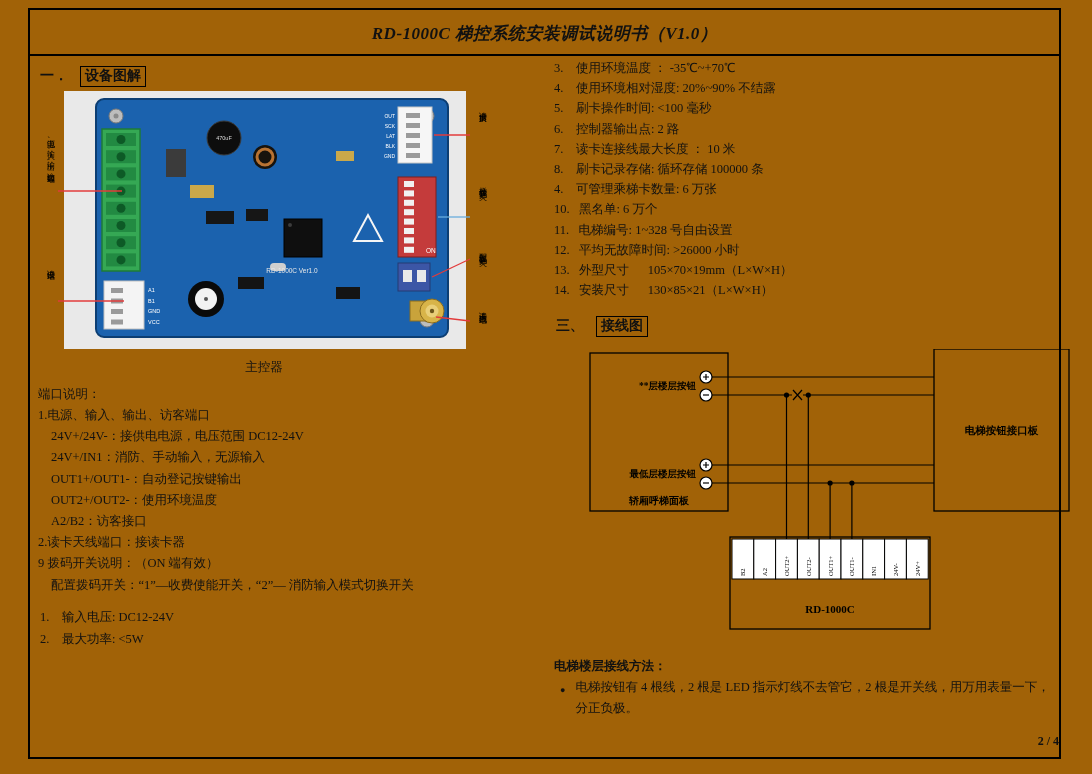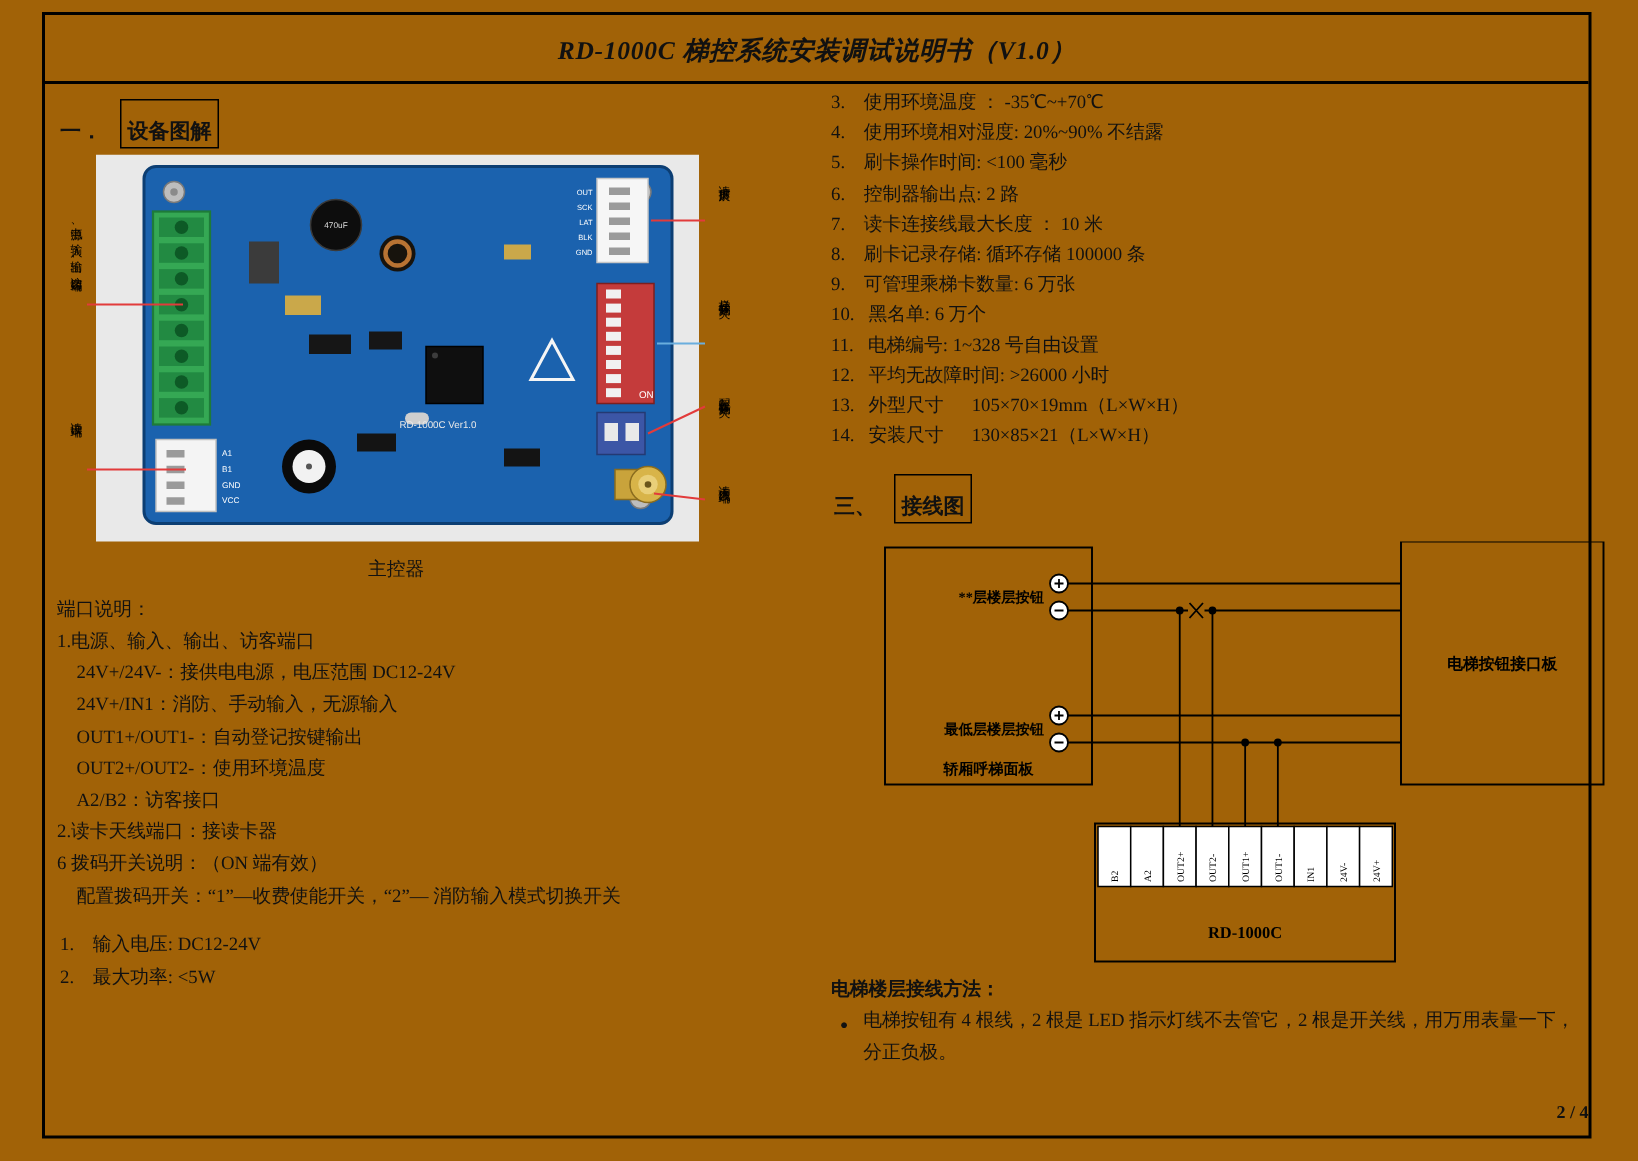--- a/index.html
+++ b/index.html
@@ -9,39 +9,39 @@
          border:2px solid #000;box-sizing:border-box;}
   .doc-title{position:absolute;top:12px;left:0;right:0;text-align:center;
              font-size:17px;font-weight:bold;font-style:italic;letter-spacing:.5px;}
   .title-rule{position:absolute;top:44px;left:0;right:0;border-top:2px solid #000;}
 
   .col-left{position:absolute;left:8px;top:50px;width:508px;}
   .col-right{position:absolute;left:524px;top:48px;width:502px;}
 
   .sec-head{font-size:14px;font-weight:bold;margin:6px 0 2px 2px;}
   .sec-head .num{margin-right:12px;}
-  .boxed{display:inline-block;border:1.5px solid #000;padding:12px 4px 1px 4px;}
+  .boxed{display:inline-block;border:1.5px solid #000;padding:0 4px 1px 4px;}
 
   
   .pcb-fig{position:relative;width:452px;height:264px;margin:4px 0 0 0;}
   .pcb-svg{position:absolute;left:0;top:0;}
   .callout{position:absolute;writing-mode:vertical-rl;text-orientation:upright;
            font-family:"Liberation Sans",sans-serif;font-size:8px;line-height:1;
            letter-spacing:1px;color:#000;width:12px;}
   .fig-caption{width:452px;text-align:center;font-size:12.5px;margin-top:4px;}
 
   .pd-title{font-size:12.5px;margin-top:8px;line-height:21px;}
   .pd{font-size:12.5px;line-height:21.2px;white-space:pre-wrap;}
   .ind1{padding-left:13px;}
 
   .param{font-size:12.5px;line-height:20.2px;white-space:pre-wrap;}
   .param-l{font-size:12.5px;line-height:22px;white-space:pre-wrap;margin-left:2px;}
 
   .wire-wrap{margin-top:12px;margin-left:28px;}
-  .wiring-title{font-size:12.5px;font-weight:bold;margin-top:0;}
+  .wiring-title{font-size:12.5px;font-weight:bold;margin-top:20px;}
   .bullet{display:flex;font-size:12.5px;line-height:21px;margin-top:2px;width:500px;}
   .bullet::before{content:"\25CF";font-size:9px;padding:3px 10px 0 6px;}
 
   .page-num{position:absolute;bottom:8px;left:0;right:0;text-align:right;
             font-size:12px;font-weight:bold;}
   svg text{font-family:"Liberation Sans",sans-serif;}
   .wire-svg text{font-family:"Liberation Serif",serif;}
 </style>
 </head>
 <body>
@@ -197,35 +197,35 @@
       <div class="fig-caption">主控器</div>
 
       <div class="pd-title">端口说明：</div>
       <div class="pd">1.电源、输入、输出、访客端口</div>
       <div class="pd ind1">24V+/24V-：接供电电源，电压范围 DC12-24V</div>
       <div class="pd ind1">24V+/IN1：消防、手动输入，无源输入</div>
       <div class="pd ind1">OUT1+/OUT1-：自动登记按键输出</div>
       <div class="pd ind1">OUT2+/OUT2-：使用环境温度</div>
       <div class="pd ind1">A2/B2：访客接口</div>
       <div class="pd">2.读卡天线端口：接读卡器</div>
-      <div class="pd">6 拨码开关说明：（ON 端有效）</div>
+      <div class="pd">9 拨码开关说明：（ON 端有效）</div>
       <div class="pd ind1">配置拨码开关：“1”—收费使能开关，“2”— 消防输入模式切换开关</div>
 
       <div class="param-l" style="margin-top:10px;">1.    输入电压: DC12-24V</div>
       <div class="param-l">2.    最大功率: &lt;5W</div>
     </div>
 
     <div class="col-right">
       <div class="param">3.    使用环境温度 ： -35℃~+70℃</div>
       <div class="param">4.    使用环境相对湿度: 20%~90% 不结露</div>
       <div class="param">5.    刷卡操作时间: &lt;100 毫秒</div>
       <div class="param">6.    控制器输出点: 2 路</div>
       <div class="param">7.    读卡连接线最大长度 ： 10 米</div>
       <div class="param">8.    刷卡记录存储: 循环存储 100000 条</div>
-      <div class="param">9.    可管理乘梯卡数量: 6 万张</div>
+      <div class="param">4.    可管理乘梯卡数量: 6 万张</div>
       <div class="param">10.   黑名单: 6 万个</div>
       <div class="param">11.   电梯编号: 1~328 号自由设置</div>
       <div class="param">12.   平均无故障时间: &gt;26000 小时</div>
       <div class="param">13.   外型尺寸      105×70×19mm（L×W×H）</div>
       <div class="param">14.   安装尺寸      130×85×21（L×W×H）</div>
 
       <div class="sec-head" style="margin-top:16px;">
         <span class="num">三、</span><span class="boxed">接线图</span>
       </div>
 

